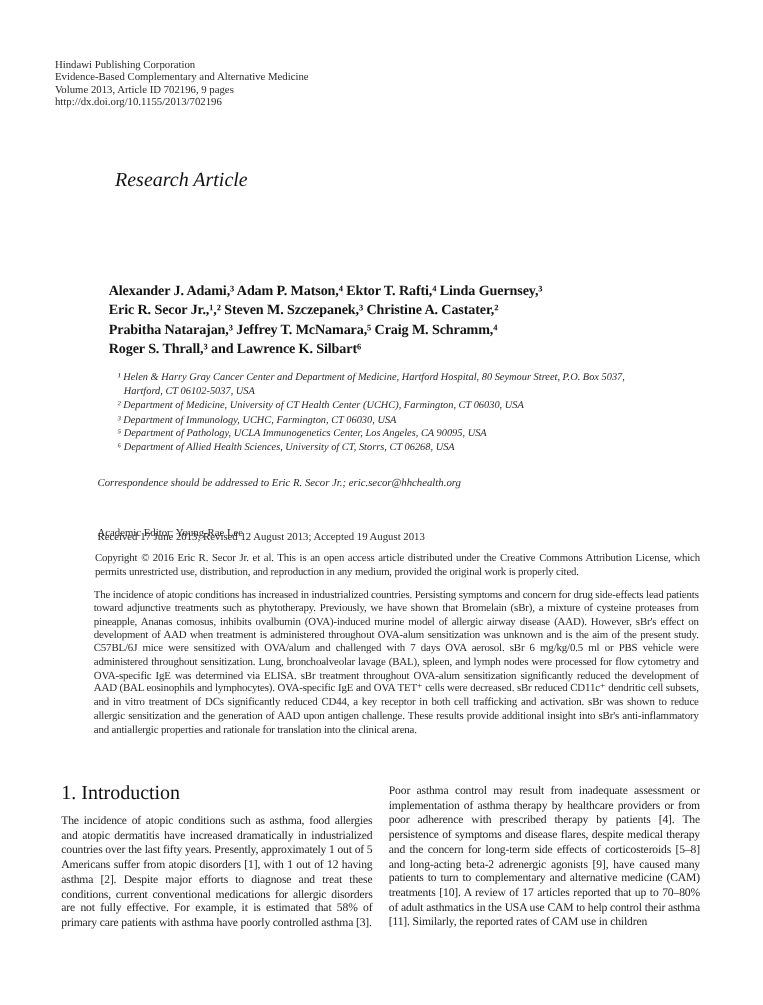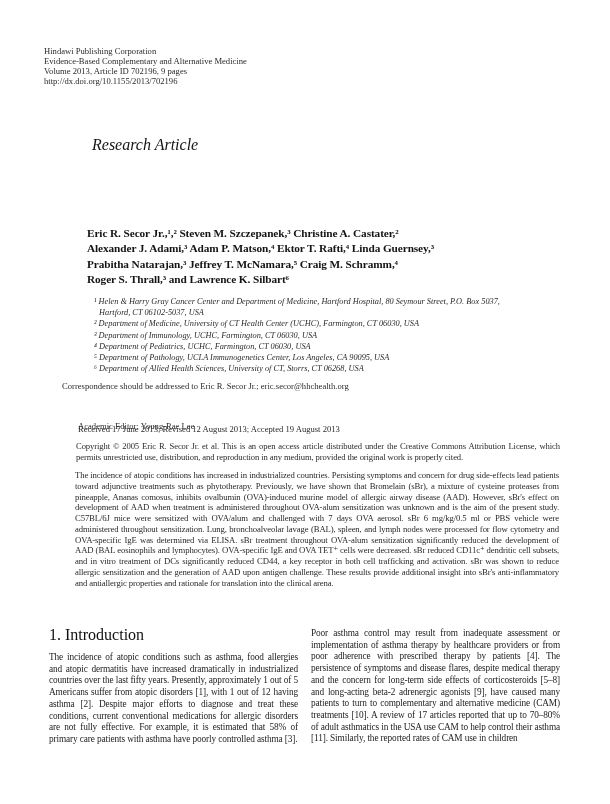--- a/index.html
+++ b/index.html
@@ -88,43 +88,42 @@
     <div class="header-line nowrap">Hindawi Publishing Corporation</div>
     <div class="header-line nowrap">Evidence-Based Complementary and Alternative Medicine</div>
     <div class="header-line nowrap">Volume 2013, Article ID 702196, 9 pages</div>
     <div class="header-line nowrap">http://dx.doi.org/10.1155/2013/702196</div>
   </div>
 
   <div id="research-article" class="abs nowrap" style="left:44px; top:136px;">Research Article</div>
 
 
   <div class="abs" style="left:87px; top:226px;">
+    <div class="author-line nowrap">Alexander J. Adami,³ Adam P. Matson,⁴ Ektor T. Rafti,⁴ Linda Guernsey,³</div>
     <div class="author-line nowrap">Eric R. Secor Jr.,¹,² Steven M. Szczepanek,³ Christine A. Castater,²</div>
-    <div class="author-line nowrap">Alexander J. Adami,³ Adam P. Matson,⁴ Ektor T. Rafti,⁴ Linda Guernsey,³</div>
     <div class="author-line nowrap">Prabitha Natarajan,³ Jeffrey T. McNamara,⁵ Craig M. Schramm,⁴</div>
     <div class="author-line nowrap">Roger S. Thrall,³ and Lawrence K. Silbart⁶</div>
   </div>
 
   <div class="abs" style="left:94px; top:296px;">
     <div class="affil-line nowrap">¹ Helen &amp; Harry Gray Cancer Center and Department of Medicine, Hartford Hospital, 80 Seymour Street, P.O. Box 5037,</div>
     <div class="affil-line nowrap affil-cont">Hartford, CT 06102-5037, USA</div>
     <div class="affil-line nowrap">² Department of Medicine, University of CT Health Center (UCHC), Farmington, CT 06030, USA</div>
     <div class="affil-line nowrap">³ Department of Immunology, UCHC, Farmington, CT 06030, USA</div>
-    <div class="affil-line nowrap">⁴ Department of Pediatrics, UCHC, Farmington, CT 06030, USA</div>
     <div class="affil-line nowrap">⁵ Department of Pathology, UCLA Immunogenetics Center, Los Angeles, CA 90095, USA</div>
     <div class="affil-line nowrap">⁶ Department of Allied Health Sciences, University of CT, Storrs, CT 06268, USA</div>
   </div>
 
-  <div class="abs meta-line nowrap" style="left:62px; top:381px;">Correspondence should be addressed to Eric R. Secor Jr.; eric.secor@hhchealth.org</div>
+  <div class="abs meta-line nowrap" style="left:78px; top:381px;font-style:italic;">Correspondence should be addressed to Eric R. Secor Jr.; eric.secor@hhchealth.org</div>
 
   <div class="abs meta-line nowrap" style="left:78px; top:424px;">Received 17 June 2013; Revised 12 August 2013; Accepted 19 August 2013</div>
 
   <div class="abs meta-line nowrap" style="left:78px; top:421px;">Academic Editor: Young-Rae Lee</div>
 
-  <div class="abs meta-block" style="left:76px; top:441px; width:484px;">Copyright © 2005 Eric R. Secor Jr. et al. This is an open access article distributed under the Creative Commons Attribution License, which permits unrestricted use, distribution, and reproduction in any medium, provided the original work is properly cited.</div>
+  <div class="abs meta-block" style="left:76px; top:441px; width:484px;">Copyright © 2016 Eric R. Secor Jr. et al. This is an open access article distributed under the Creative Commons Attribution License, which permits unrestricted use, distribution, and reproduction in any medium, provided the original work is properly cited.</div>
 
   <div id="abstract" class="abs" style="left:75px; top:470px; width:484px;">The incidence of atopic conditions has increased in industrialized countries. Persisting symptoms and concern for drug side-effects lead patients toward adjunctive treatments such as phytotherapy. Previously, we have shown that Bromelain (sBr), a mixture of cysteine proteases from pineapple, Ananas comosus, inhibits ovalbumin (OVA)-induced murine model of allergic airway disease (AAD). However, sBr's effect on development of AAD when treatment is administered throughout OVA-alum sensitization was unknown and is the aim of the present study. C57BL/6J mice were sensitized with OVA/alum and challenged with 7 days OVA aerosol. sBr 6 mg/kg/0.5 ml or PBS vehicle were administered throughout sensitization. Lung, bronchoalveolar lavage (BAL), spleen, and lymph nodes were processed for flow cytometry and OVA-specific IgE was determined via ELISA. sBr treatment throughout OVA-alum sensitization significantly reduced the development of AAD (BAL eosinophils and lymphocytes). OVA-specific IgE and OVA TET⁺ cells were decreased. sBr reduced CD11c⁺ dendritic cell subsets, and in vitro treatment of DCs significantly reduced CD44, a key receptor in both cell trafficking and activation. sBr was shown to reduce allergic sensitization and the generation of AAD upon antigen challenge. These results provide additional insight into sBr's anti-inflammatory and antiallergic properties and rationale for translation into the clinical arena.</div>
 
   <div class="abs section-heading nowrap" style="left:49px; top:626px;">1. Introduction</div>
 
   <div class="abs body-col" style="left:49px; top:652px; width:249px;">The incidence of atopic conditions such as asthma, food allergies and atopic dermatitis have increased dramatically in industrialized countries over the last fifty years. Presently, approximately 1 out of 5 Americans suffer from atopic disorders [1], with 1 out of 12 having asthma [2]. Despite major efforts to diagnose and treat these conditions, current conventional medications for allergic disorders are not fully effective. For example, it is estimated that 58% of primary care patients with asthma have poorly controlled asthma [3].</div>
 
   <div class="abs body-col" style="left:311px; top:628px; width:249px;">Poor asthma control may result from inadequate assessment or implementation of asthma therapy by healthcare providers or from poor adherence with prescribed therapy by patients [4]. The persistence of symptoms and disease flares, despite medical therapy and the concern for long-term side effects of corticosteroids [5–8] and long-acting beta-2 adrenergic agonists [9], have caused many patients to turn to complementary and alternative medicine (CAM) treatments [10]. A review of 17 articles reported that up to 70–80% of adult asthmatics in the USA use CAM to help control their asthma [11]. Similarly, the reported rates of CAM use in children</div>
 
 </div>

